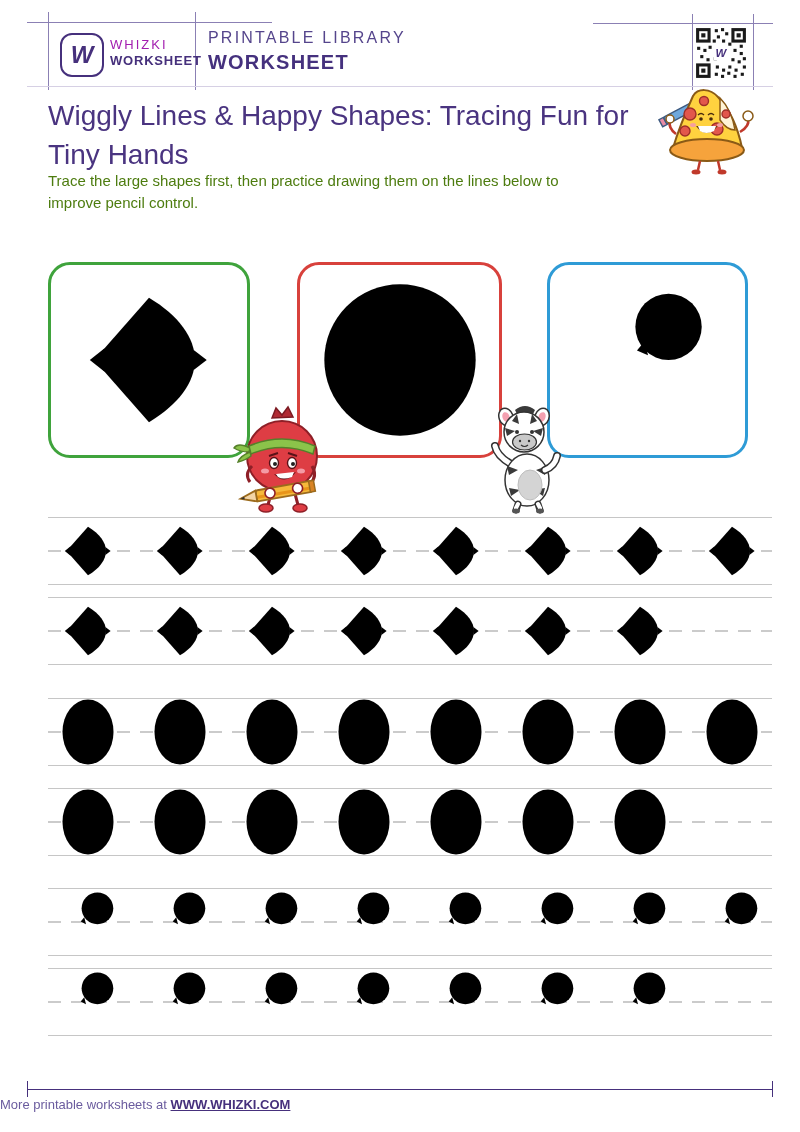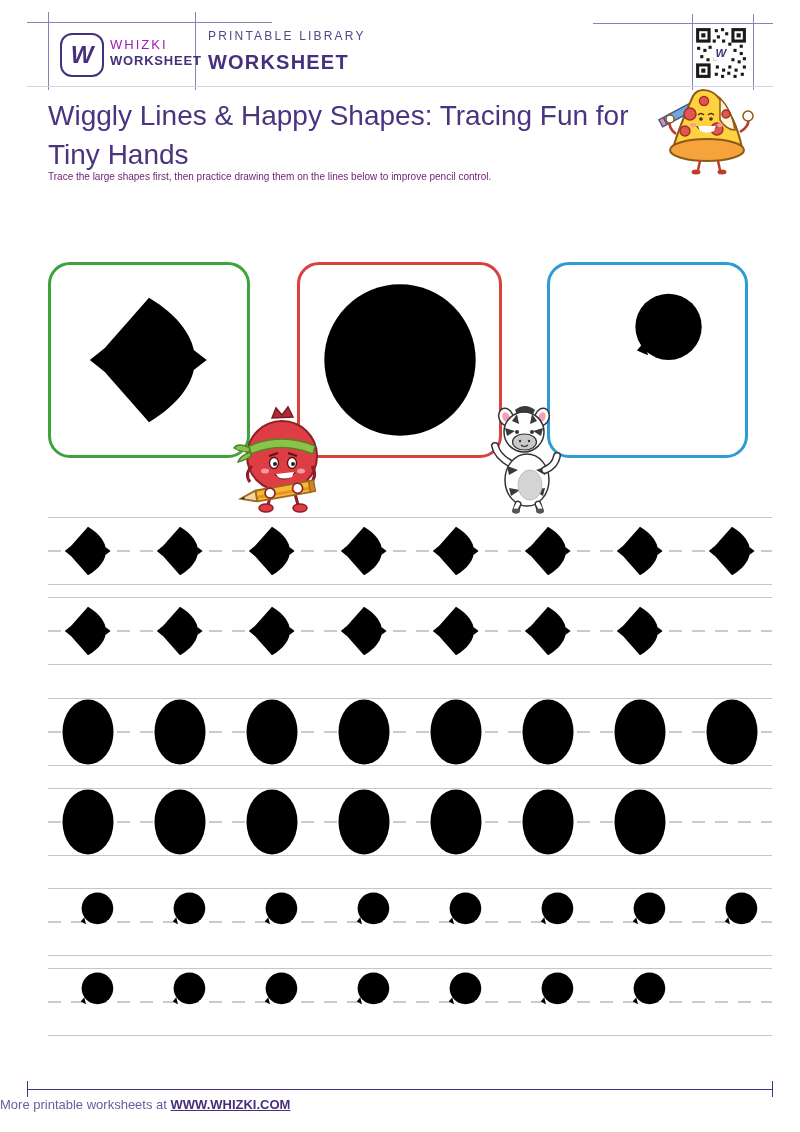--- a/index.html
+++ b/index.html
@@ -8,26 +8,26 @@
   .abs{position:absolute;}
   
   .mark{position:absolute;background:#8b80b4;}
   .hdr-divider{position:absolute;background:#d6d0e4;}
   
   .logo-box{position:absolute;left:60px;top:33px;width:40px;height:40px;border:2.5px solid #46307c;
             border-radius:12px;display:flex;align-items:center;justify-content:center;}
   .logo-box span{font-weight:bold;font-style:italic;font-size:24px;color:#46307c;}
   .brand-name{position:absolute;left:110px;top:37px;font-size:13px;letter-spacing:2px;color:#a21caf;}
   .brand-sub{position:absolute;left:110px;top:53px;font-size:13px;font-weight:800;letter-spacing:.8px;color:#46307c;}
-  .lib{position:absolute;left:208px;top:29px;font-size:12px;letter-spacing:2.2px;color:#55458c;}
+  .lib{position:absolute;left:208px;top:29px;font-size:16px;letter-spacing:2.2px;color:#55458c;}
   .ws{position:absolute;left:208px;top:51px;font-size:20px;font-weight:800;letter-spacing:1.2px;color:#45317e;text-align:center;}
   
   .title{position:absolute;left:48px;top:97px;width:600px;font-size:28px;font-weight:400;
          color:#4a3480;line-height:1.38;}
-  .instructions{position:absolute;left:48px;top:170px;width:545px;font-size:10px;color:#701a75;line-height:1.45;}
+  .instructions{position:absolute;left:48px;top:170px;width:545px;font-size:15px;color:#4d7c0f;line-height:1.45;}
   
   .trace-box{position:absolute;top:262px;height:190px;border:3px solid #888;border-radius:22px;
              background:#fff;display:flex;align-items:center;justify-content:center;}
   
   svg{overflow:visible;display:block;}
   .big-shape{color:#383838;}
   .row-shape{position:absolute;}
   .bold{color:#2d2d2d;}
   .light{color:#b1b1b1;}
   

